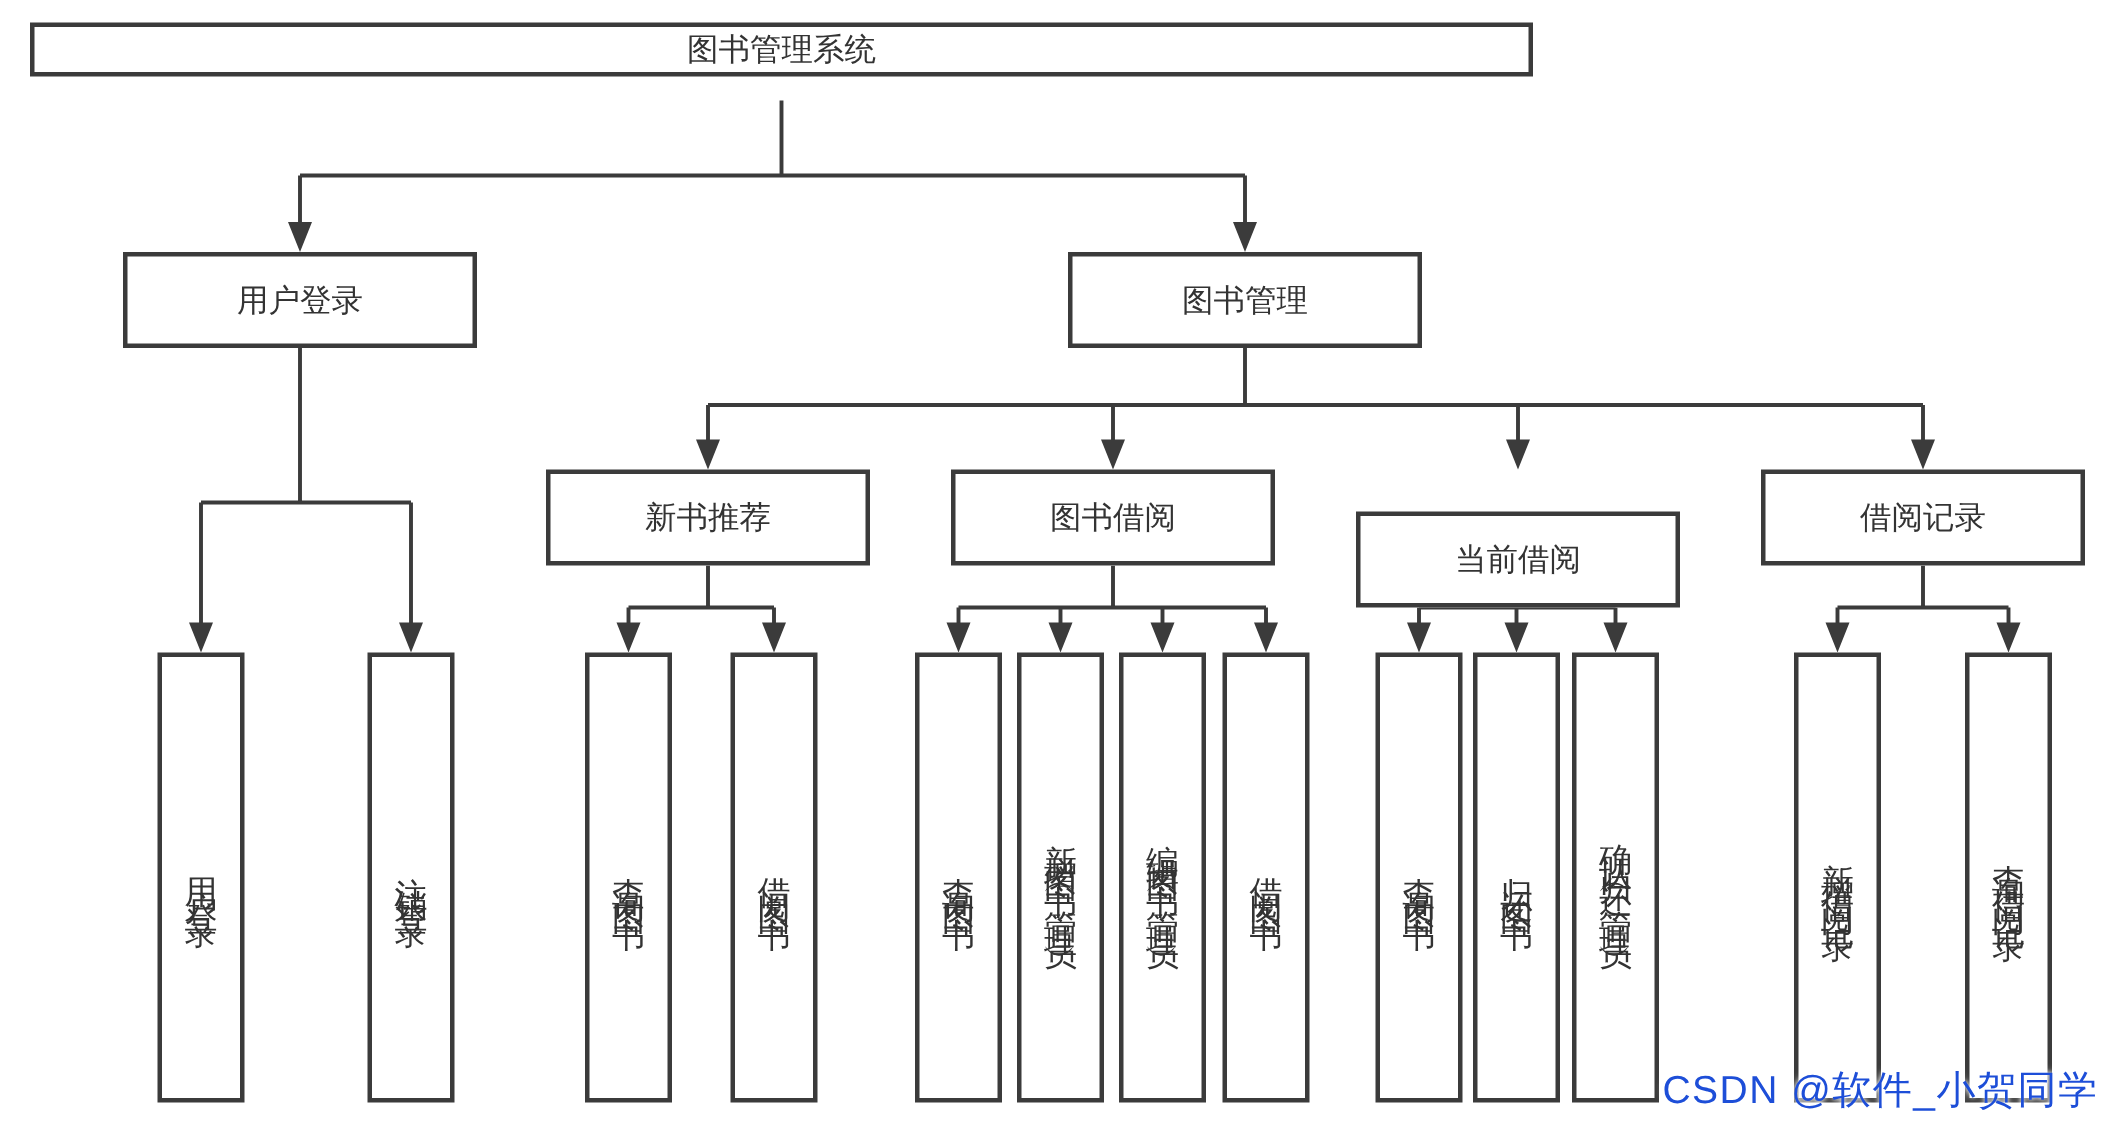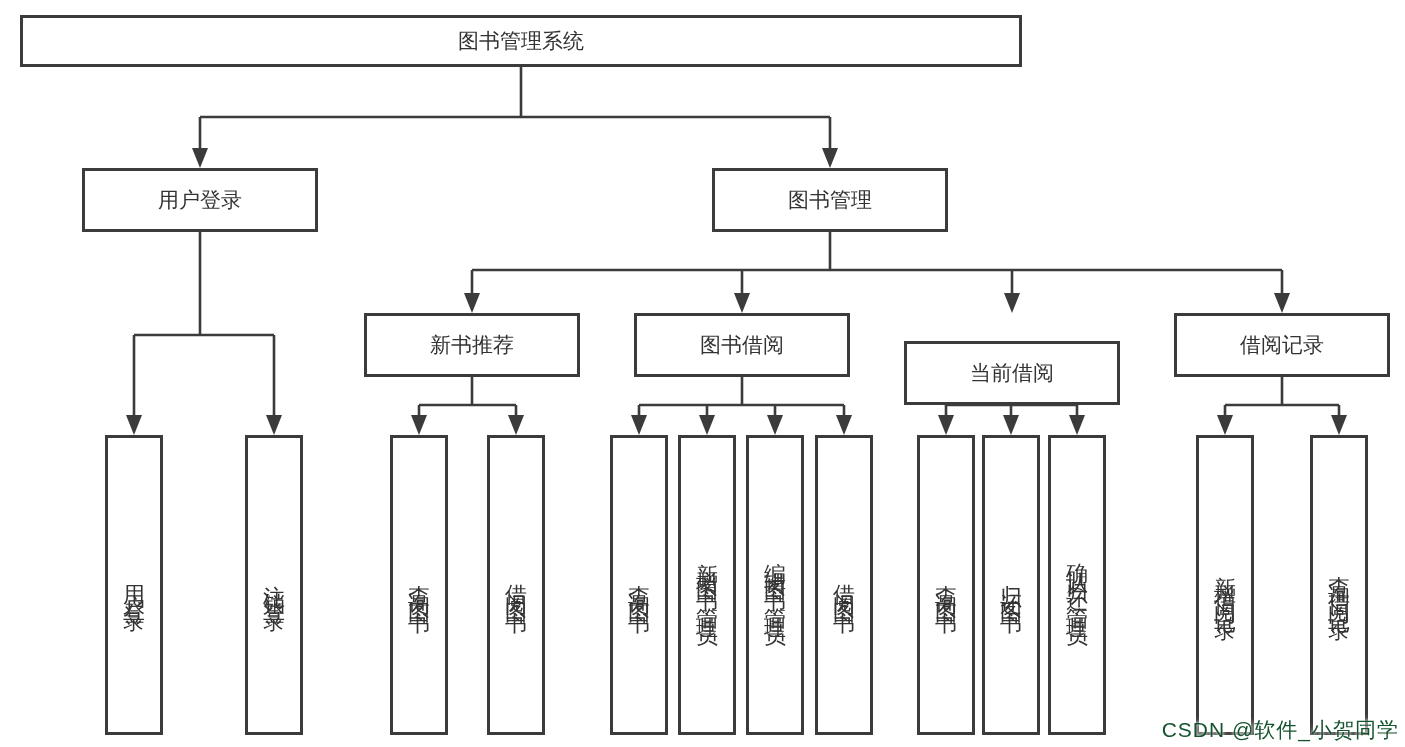--- a/index.html
+++ b/index.html
@@ -33,23 +33,23 @@
     font-size: 22px;
     letter-spacing: 9px;
     line-height: 1;
     white-space: nowrap;
     color: #333333;
   }
   .watermark {
     position: absolute;
     right: 6px;
     bottom: 3px;
-    font-size: 21px;
+    font-size: 26px;
     letter-spacing: 1px;
-    color: #14532d;
+    color: #1d4ed8;
     text-shadow: 0 0 3px #ffffff, 0 0 6px #ffffff;
     white-space: nowrap;
     pointer-events: none;
   }
 </style>
 </head>
 <body>
 
 <div class="canvas">
 
@@ -64,21 +64,21 @@
              M1225 405 H1339 M1225 405 V419 M1339 405 V419" fill="none" stroke="#3b3b3b" stroke-width="2.6"></path>
     <path d="M192 148h16l-8 20z M822 148h16l-8 20z
              M464 293h16l-8 20z M734 293h16l-8 20z M1004 293h16l-8 20z M1274 293h16l-8 20z
              M126 415h16l-8 20z M266 415h16l-8 20z
              M411 415h16l-8 20z M508 415h16l-8 20z
              M631 415h16l-8 20z M699 415h16l-8 20z M767 415h16l-8 20z M836 415h16l-8 20z
              M938 415h16l-8 20z M1003 415h16l-8 20z M1069 415h16l-8 20z
              M1217 415h16l-8 20z M1331 415h16l-8 20z" fill="#3b3b3b" stroke="none"></path>
   </svg>
 
-  <div class="node" style="left:20px; top:15px; width:1002px; height:52px;">
+  <div class="node" style="left:20px; top:15px; width:1002px; height:36px;">
     <span class="hlabel">图书管理系统</span>
   </div>
 
   <div class="node" style="left:82px; top:168px; width:236px; height:64px;">
     <span class="hlabel">用户登录</span>
   </div>
   <div class="node" style="left:712px; top:168px; width:236px; height:64px;font-family:Liberation Mono, monospace;">
     <span class="hlabel">图书管理</span>
   </div>
 

